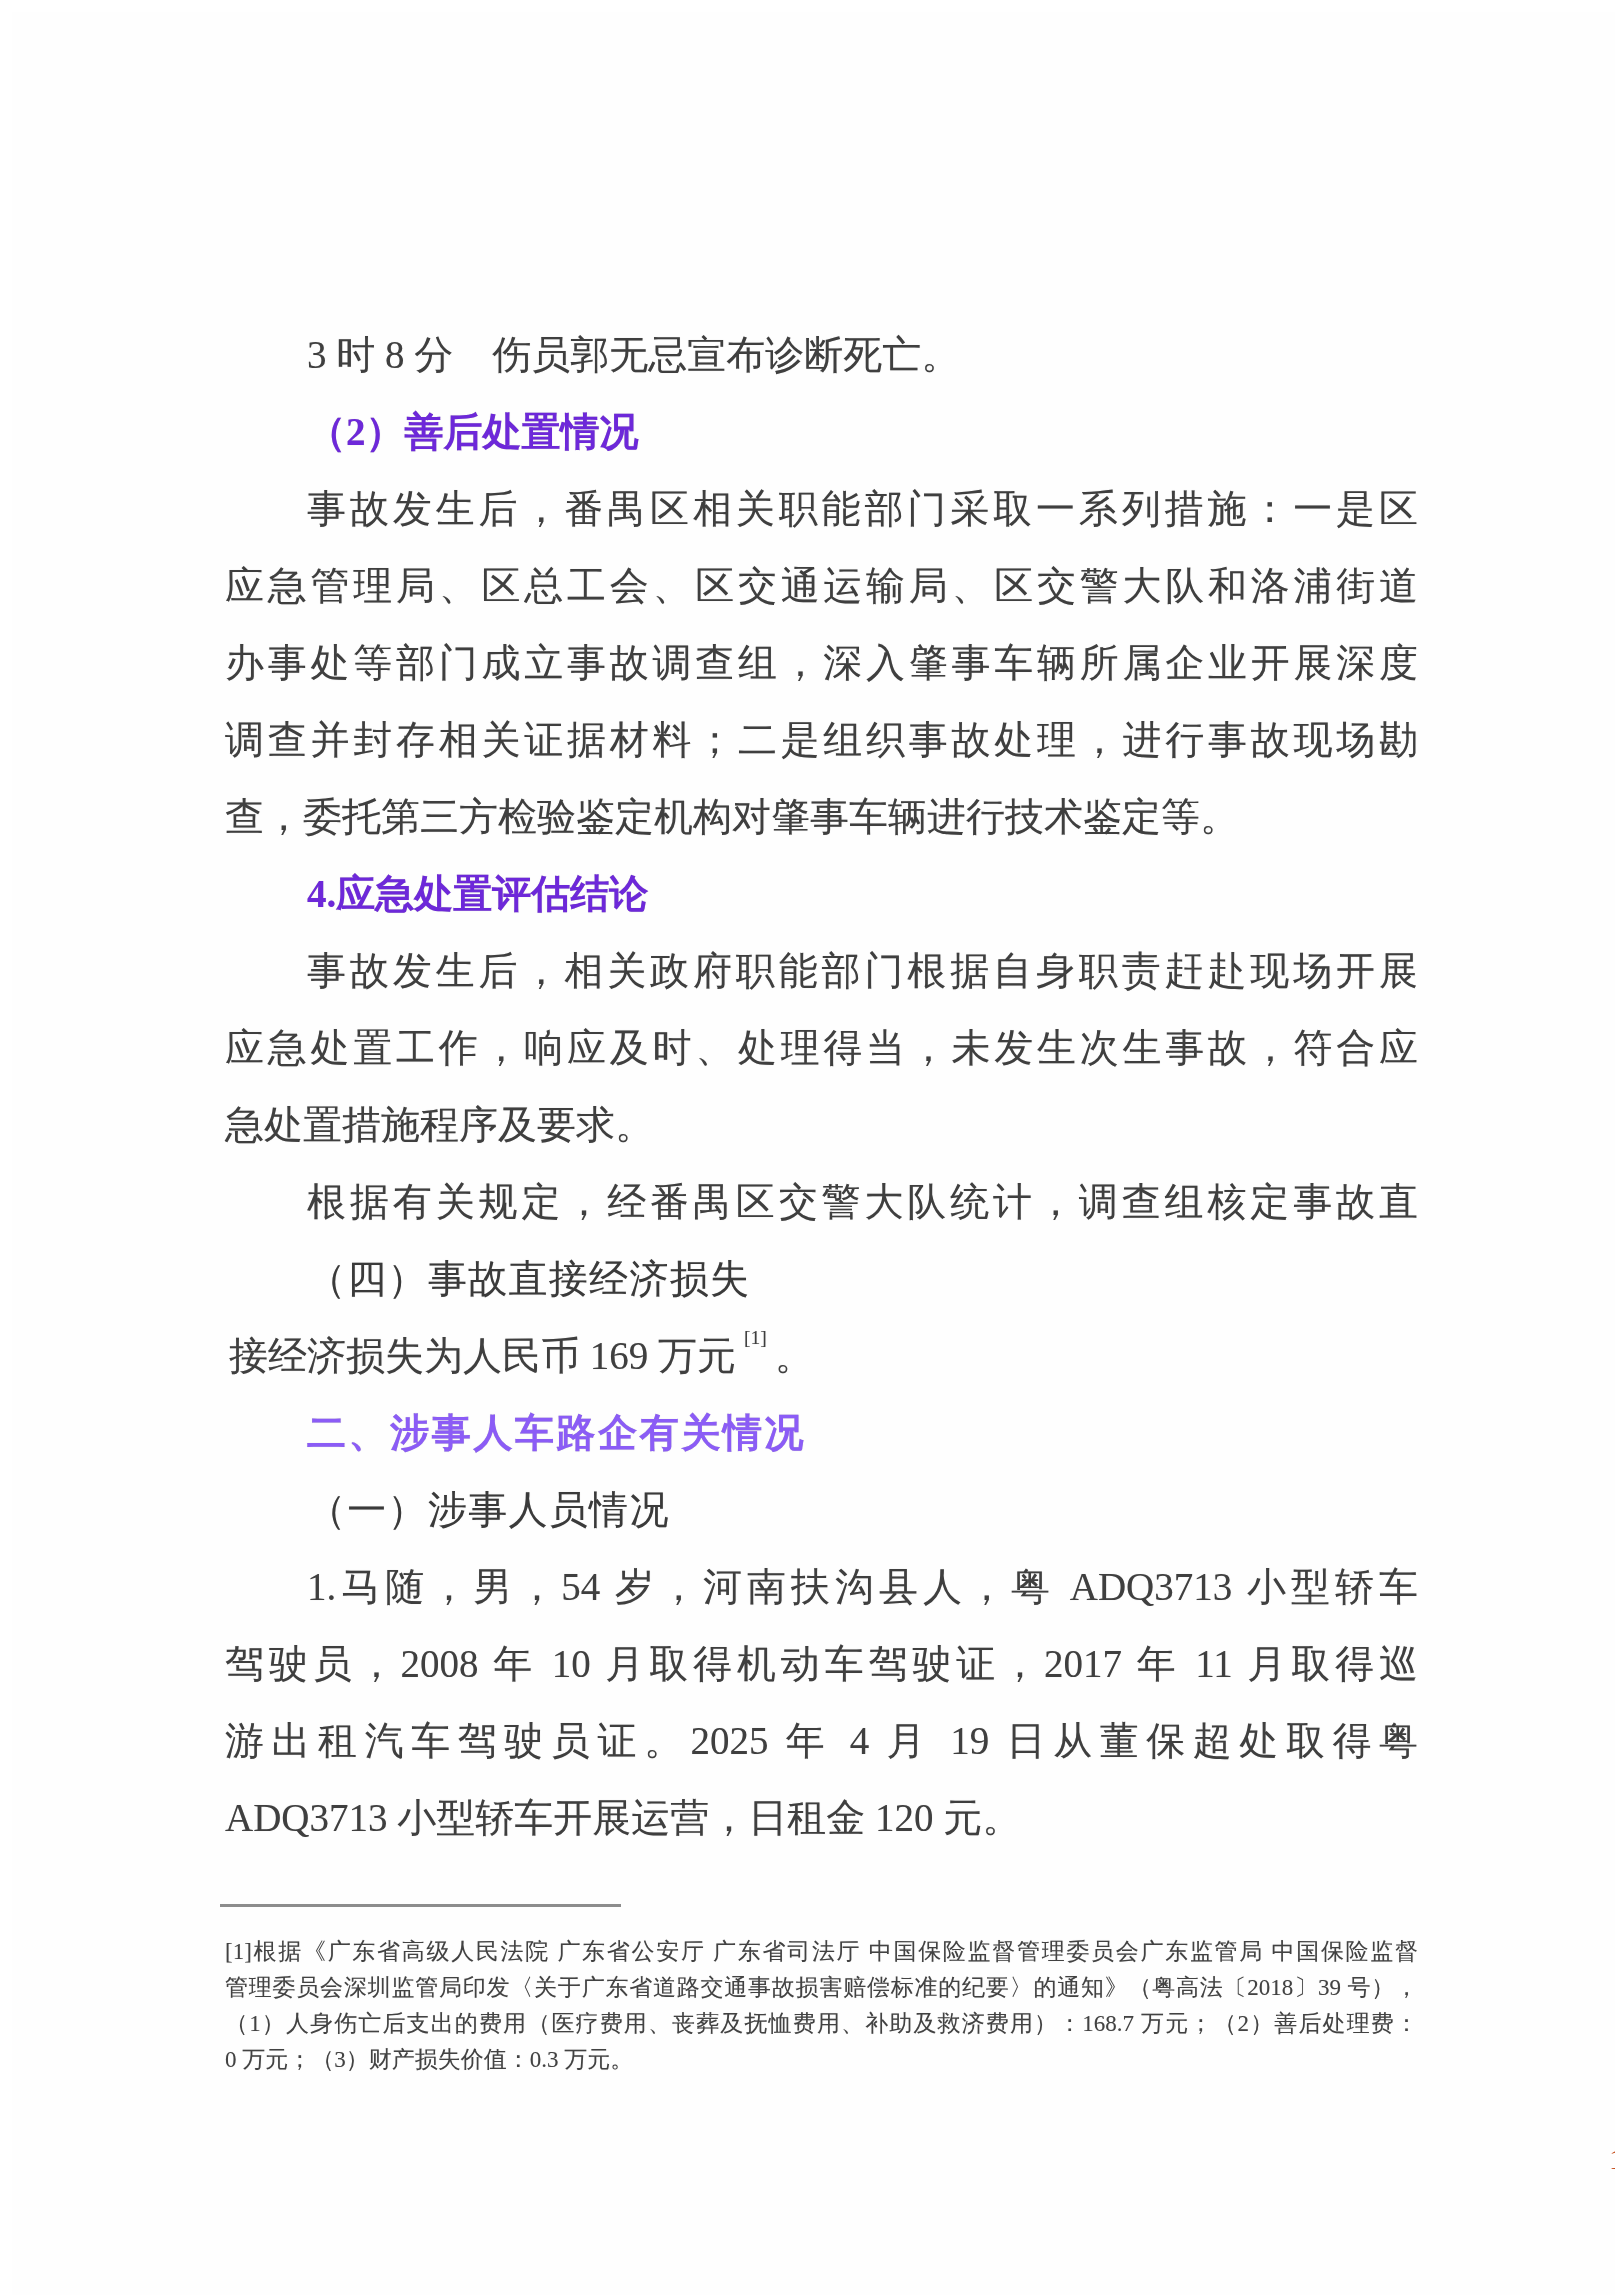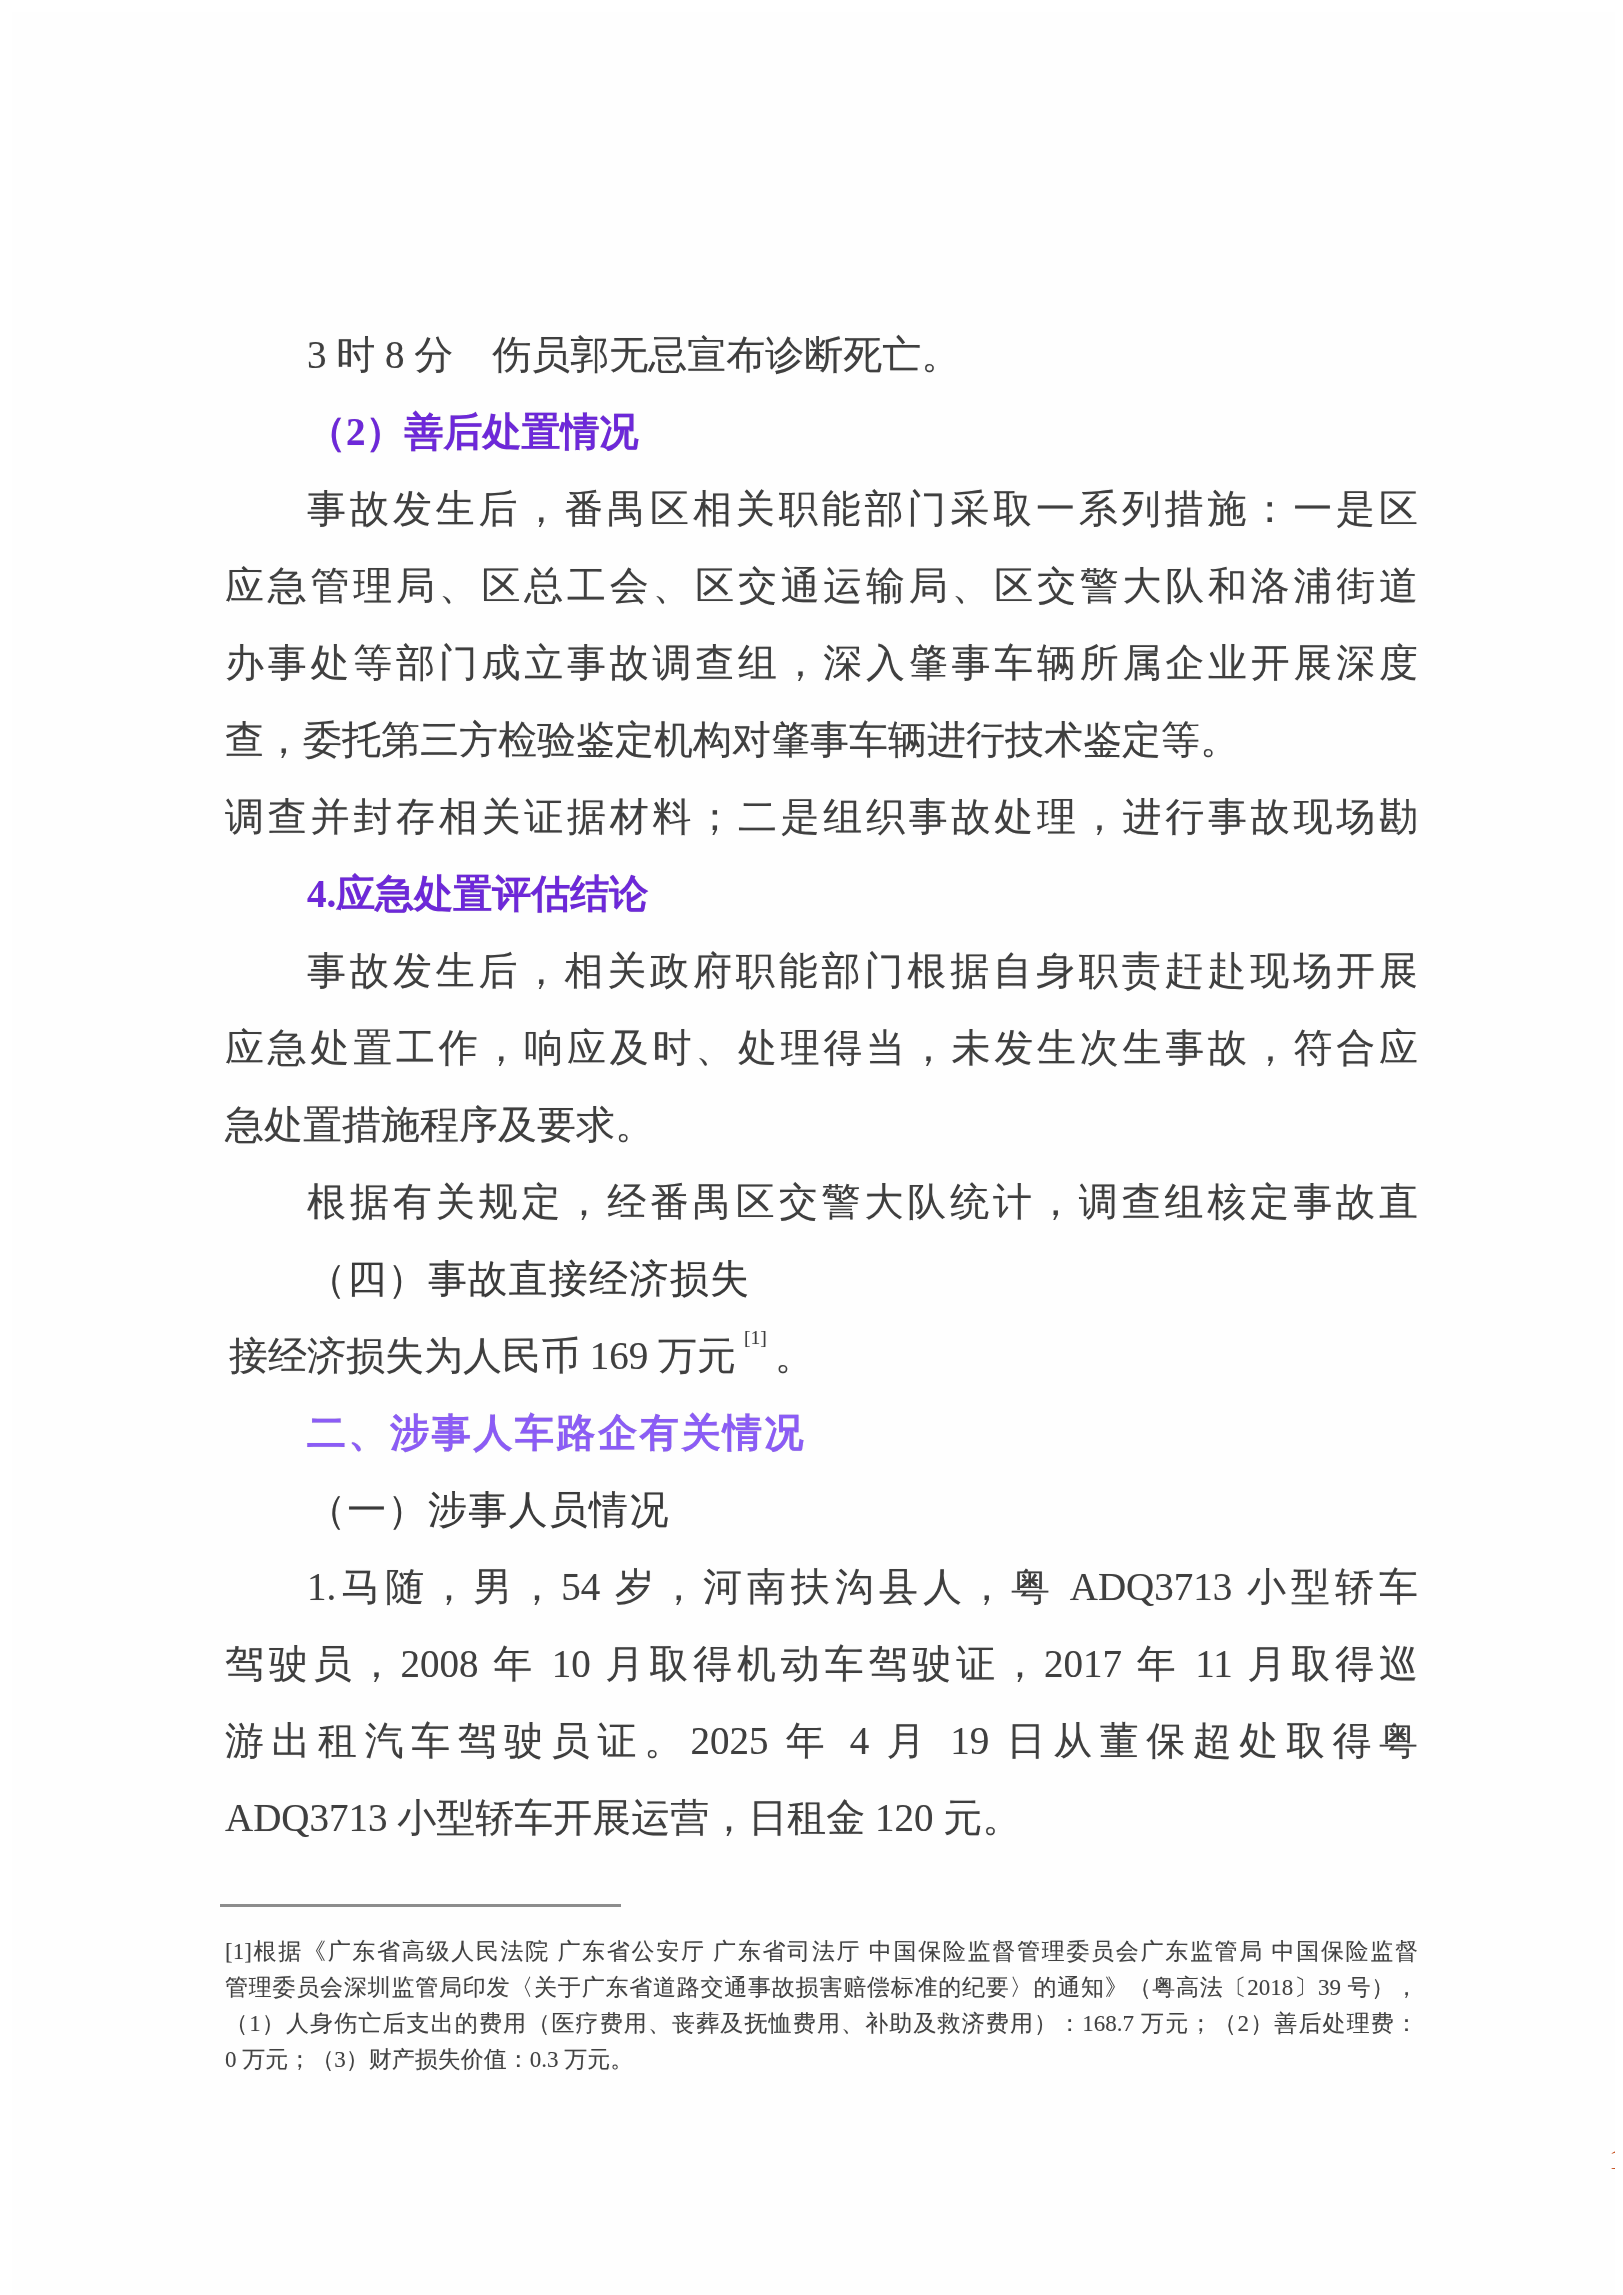--- a/index.html
+++ b/index.html
@@ -105,22 +105,22 @@
 <body>
 
 <div class="page">
 
   <div class="content">
     <p class="line indent">3 时 8 分　伤员郭无忌宣布诊断死亡。</p>
     <p class="line indent h-bold">（2）善后处置情况</p>
     <p class="line indent stretch">事故发生后，番禺区相关职能部门采取一系列措施：一是区</p>
     <p class="line stretch">应急管理局、区总工会、区交通运输局、区交警大队和洛浦街道</p>
     <p class="line stretch">办事处等部门成立事故调查组，深入肇事车辆所属企业开展深度</p>
+    <p class="line stretch">调查并封存相关证据材料；二是组织事故处理，进行事故现场勘</p>
     <p class="line">查，委托第三方检验鉴定机构对肇事车辆进行技术鉴定等。</p>
-    <p class="line stretch">调查并封存相关证据材料；二是组织事故处理，进行事故现场勘</p>
     <p class="line indent h-bold">4.应急处置评估结论</p>
     <p class="line indent stretch">事故发生后，相关政府职能部门根据自身职责赶赴现场开展</p>
     <p class="line stretch">应急处置工作，响应及时、处理得当，未发生次生事故，符合应</p>
     <p class="line">急处置措施程序及要求。</p>
     <p class="line indent stretch">根据有关规定，经番禺区交警大队统计，调查组核定事故直</p>
     <p class="line indent h-kai">（四）事故直接经济损失</p>
     <p class="line"><span>接经济损失为人民币 169 万元</span><sup class="fn-ref">[1]</sup><span>。</span></p>
     <p class="line indent h-hei">二、涉事人车路企有关情况</p>
     <p class="line indent h-kai">（一）涉事人员情况</p>
     <p class="line indent stretch">1.马随，男，54 岁，河南扶沟县人，粤 ADQ3713 小型轿车</p>

